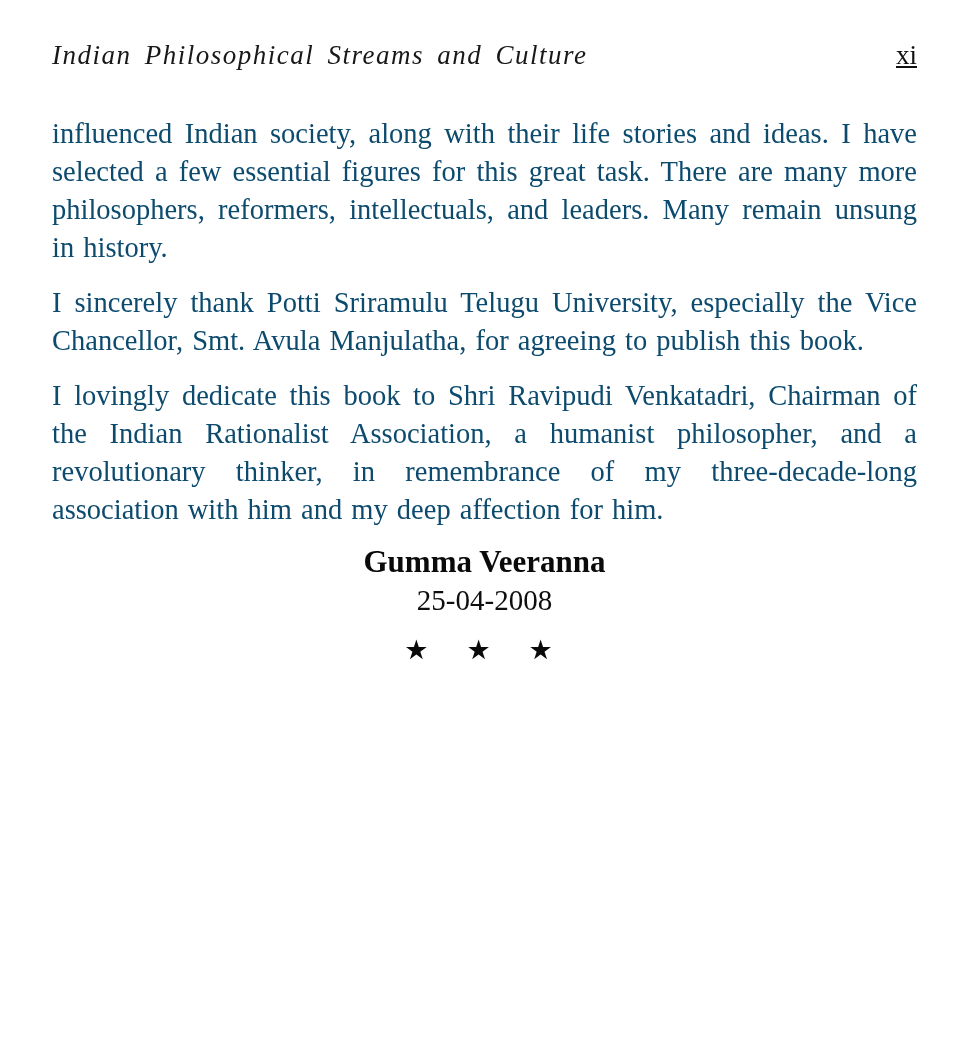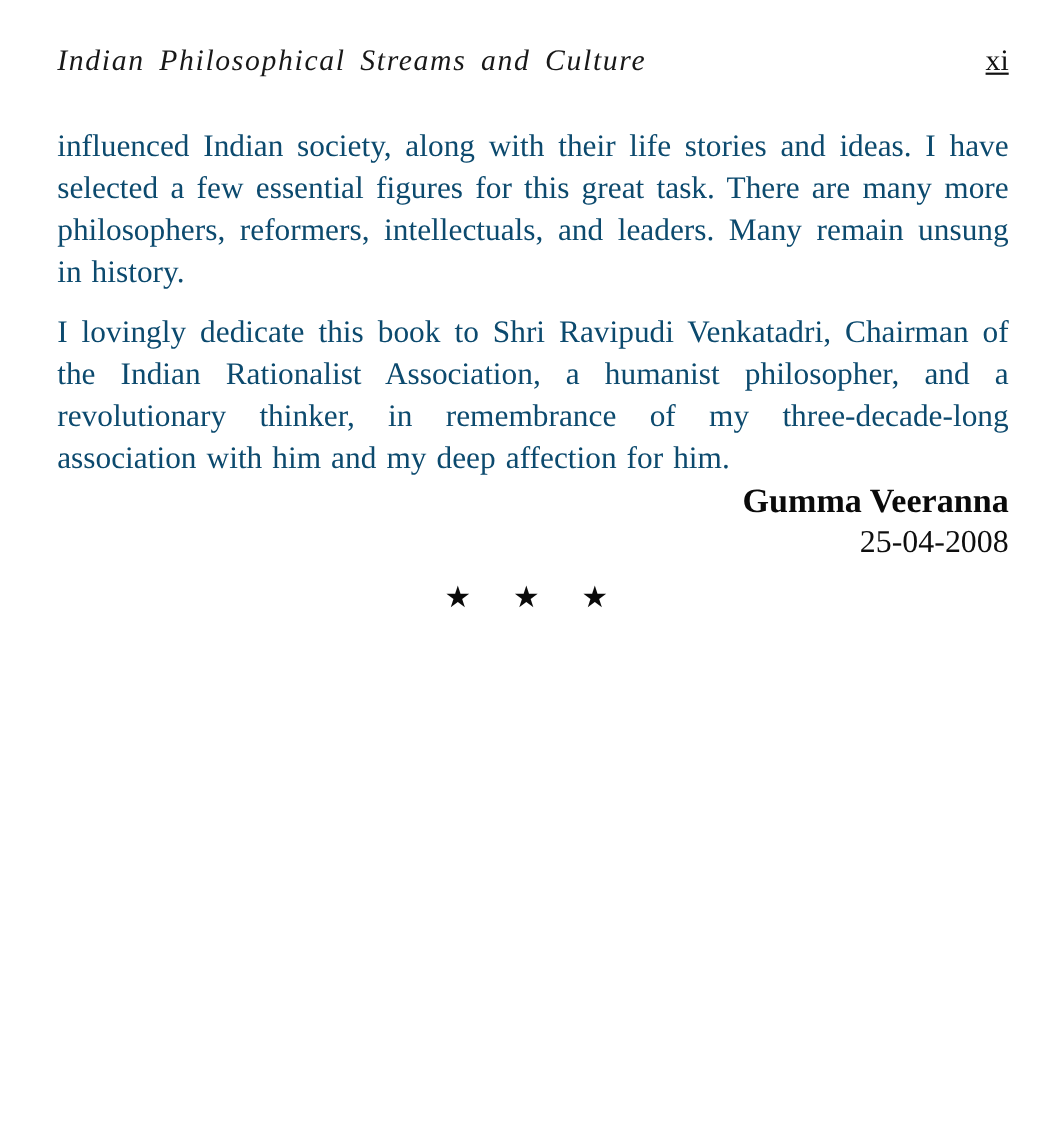--- a/index.html
+++ b/index.html
@@ -51,21 +51,22 @@
     word-spacing: 2px;
     margin-bottom: 17px;
   }
   .body-text p:last-child { margin-bottom: 0; }
 
   .seg-italic { font-style: italic; }
   .seg-bold   { font-weight: normal; }
 
   
   .signature-block {
-    text-align: right;
+    margin-top: 14px;
+    text-align: center;
   }
   .author-name {
     font-weight: bold;
     font-size: 31px;
     line-height: 38px;
     color: #0a0a0a;
   }
   .signature-date {
     font-size: 29px;
     line-height: 38px;
@@ -96,20 +97,23 @@
     <span class="book-title">Indian Philosophical Streams and Culture</span>
     <span class="page-number">xi</span>
   </div>
 
   <div class="body-text">
 
     <p>
       <span>influenced Indian society, along with their life stories and ideas. I have selected a few essential figures for this great task. There are many more philosophers, reformers, intellectuals, and leaders. Many remain unsung in history.</span>
     </p>
 
+    <p>
+      <span>I sincerely thank Potti Sriramulu Telugu University, especially the Vice Chancellor, Smt. Avula Manjulatha, for agreeing to publish this book.</span>
+    </p>
 
 
     <p>
       <span>I lovingly dedicate this book to </span><span class="seg-bold">Shri Ravipudi Venkatadri,</span><span> Chairman of the Indian Rationalist Association, a humanist philosopher, and a revolutionary thinker, in remembrance of my three-decade-long association with him and my deep affection for him.</span>
     </p>
 
   </div>
 
   <div class="signature-block">
     <div class="author-name">Gumma Veeranna</div>

